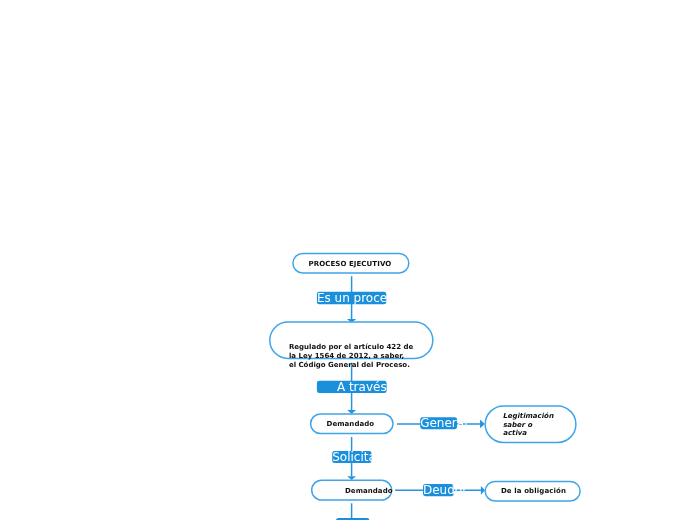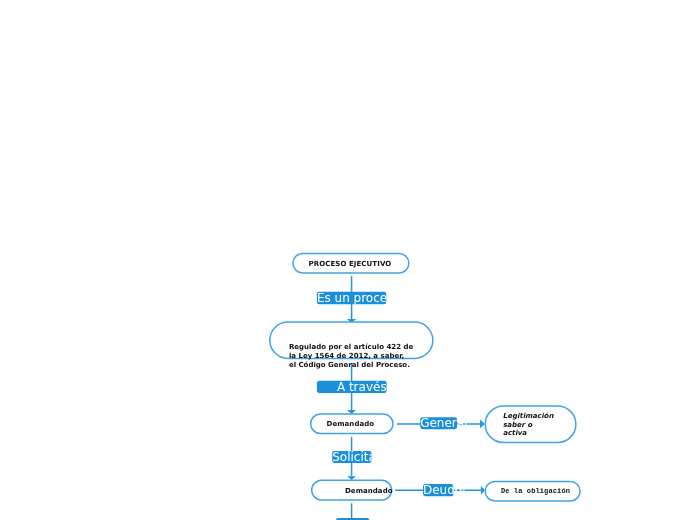--- a/index.html
+++ b/index.html
@@ -74,21 +74,21 @@
   <div class="ntext" style="left:503.2px;top:411.8px;font-style:italic;">
     <div>Legitimación</div>
     <div>saber o</div>
     <div>activa</div>
   </div>
 
   <div class="ntext" style="left:322px;top:486.9px;letter-spacing:0.05px;margin-left:23px;">
     <div>Demandado</div>
   </div>
 
-  <div class="ntext" style="left:500.9px;top:486.9px;letter-spacing:0.12px;font-family:Liberation Mono, monospace;">
+  <div class="ntext" style="left:500.9px;top:486.9px;letter-spacing:0.12px;">
     <div>De la obligación</div>
   </div>
 
   <div class="elabel" style="left:316.9px;top:291.9px;width:69.4px;height:12.5px;">Es un proceso civil</div>
   <div class="elabel" style="left:316.9px;top:380.8px;width:69.7px;height:12.2px;padding-left:20px;">A través del cual el</div>
   <div class="elabel" style="left:420.2px;top:417.3px;width:36.9px;height:11.9px;">General</div>
   <div class="elabel" style="left:332.2px;top:451.0px;width:39.3px;height:12.0px;text-align:right;">Solicita al</div>
   <div class="elabel" style="left:423.0px;top:484.0px;width:30.8px;height:12.2px;text-align:right;">Deudor</div>
   <div class="elabel" style="left:336px;top:518.1px;width:33.4px;height:12.7px;"></div>
 

